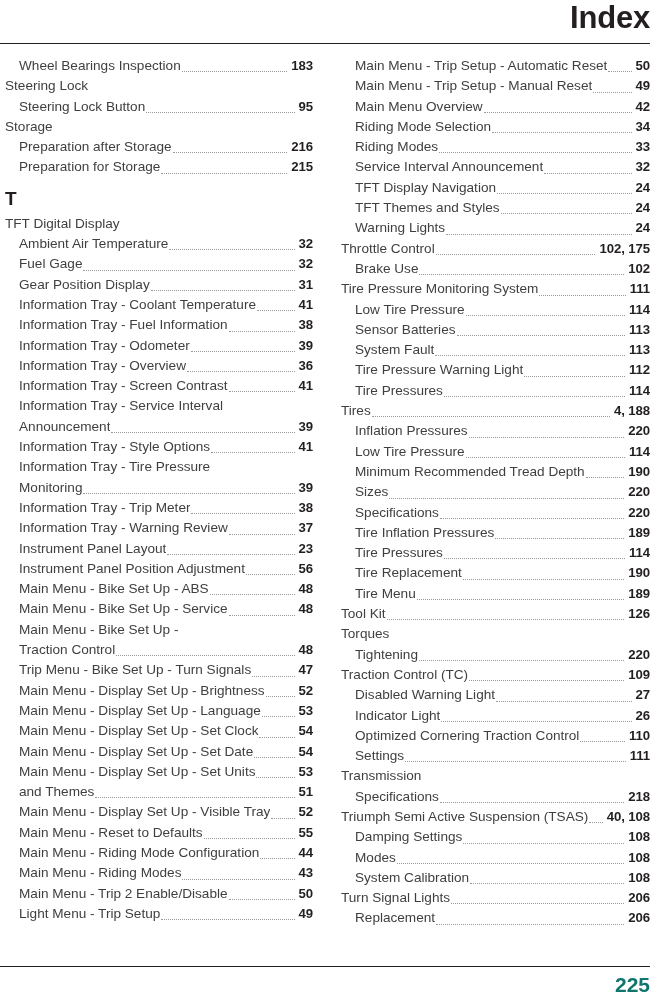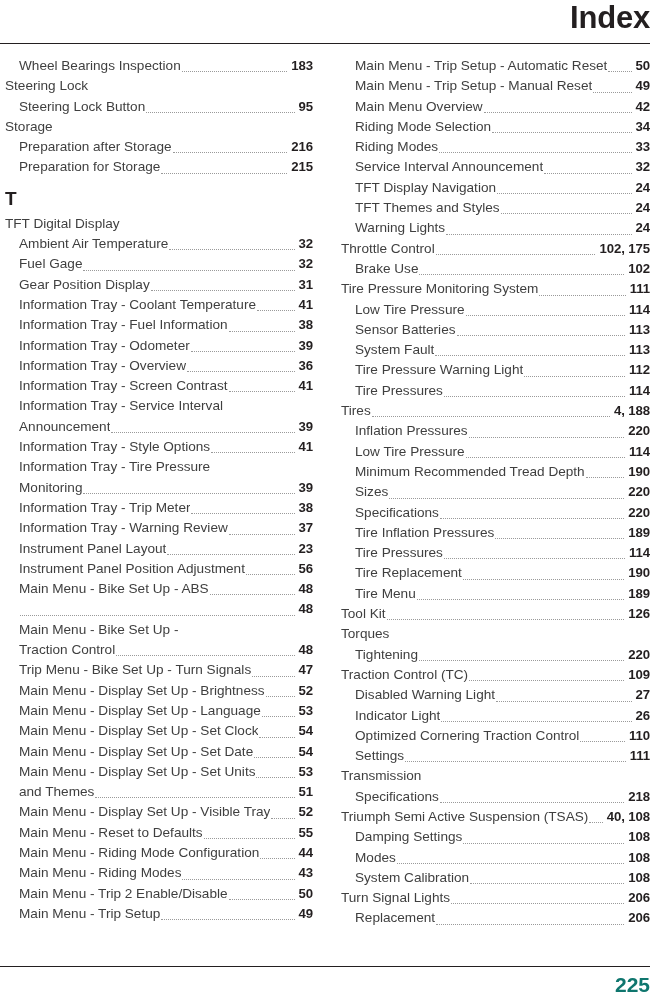--- a/index.html
+++ b/index.html
@@ -264,20 +264,21 @@
           <span class="label">Instrument Panel Position Adjustment</span>
           <span class="leader"></span>
           <span class="pageno">56</span>
         </div>
         <div class="entry lvl1">
           <span class="label">Main Menu - Bike Set Up - ABS</span>
           <span class="leader"></span>
           <span class="pageno">48</span>
         </div>
         <div class="entry lvl1">
+          <span class="label">Main Menu - Bike Set Up - Service</span>
           <span class="leader"></span>
           <span class="pageno">48</span>
         </div>
         <div class="entry wrap lvl1">
           <span class="line1">Main Menu - Bike Set Up -</span>
           <div class="line2row">
             <span class="label">Traction Control</span>
             <span class="leader"></span>
             <span class="pageno">48</span>
           </div>
@@ -338,21 +339,21 @@
           <span class="label">Main Menu - Riding Modes</span>
           <span class="leader"></span>
           <span class="pageno">43</span>
         </div>
         <div class="entry lvl1">
           <span class="label">Main Menu - Trip 2 Enable/Disable</span>
           <span class="leader"></span>
           <span class="pageno">50</span>
         </div>
         <div class="entry lvl1">
-          <span class="label">Main Menu - Trip Setup</span>
+          <span class="label">Light Menu - Trip Setup</span>
           <span class="leader"></span>
           <span class="pageno">49</span>
         </div>
       </div>
     <div class="col col-right" id="col-right">
         <div class="entry lvl1">
           <span class="label">Main Menu - Trip Setup - Automatic Reset</span>
           <span class="leader"></span>
           <span class="pageno">50</span>
         </div>

